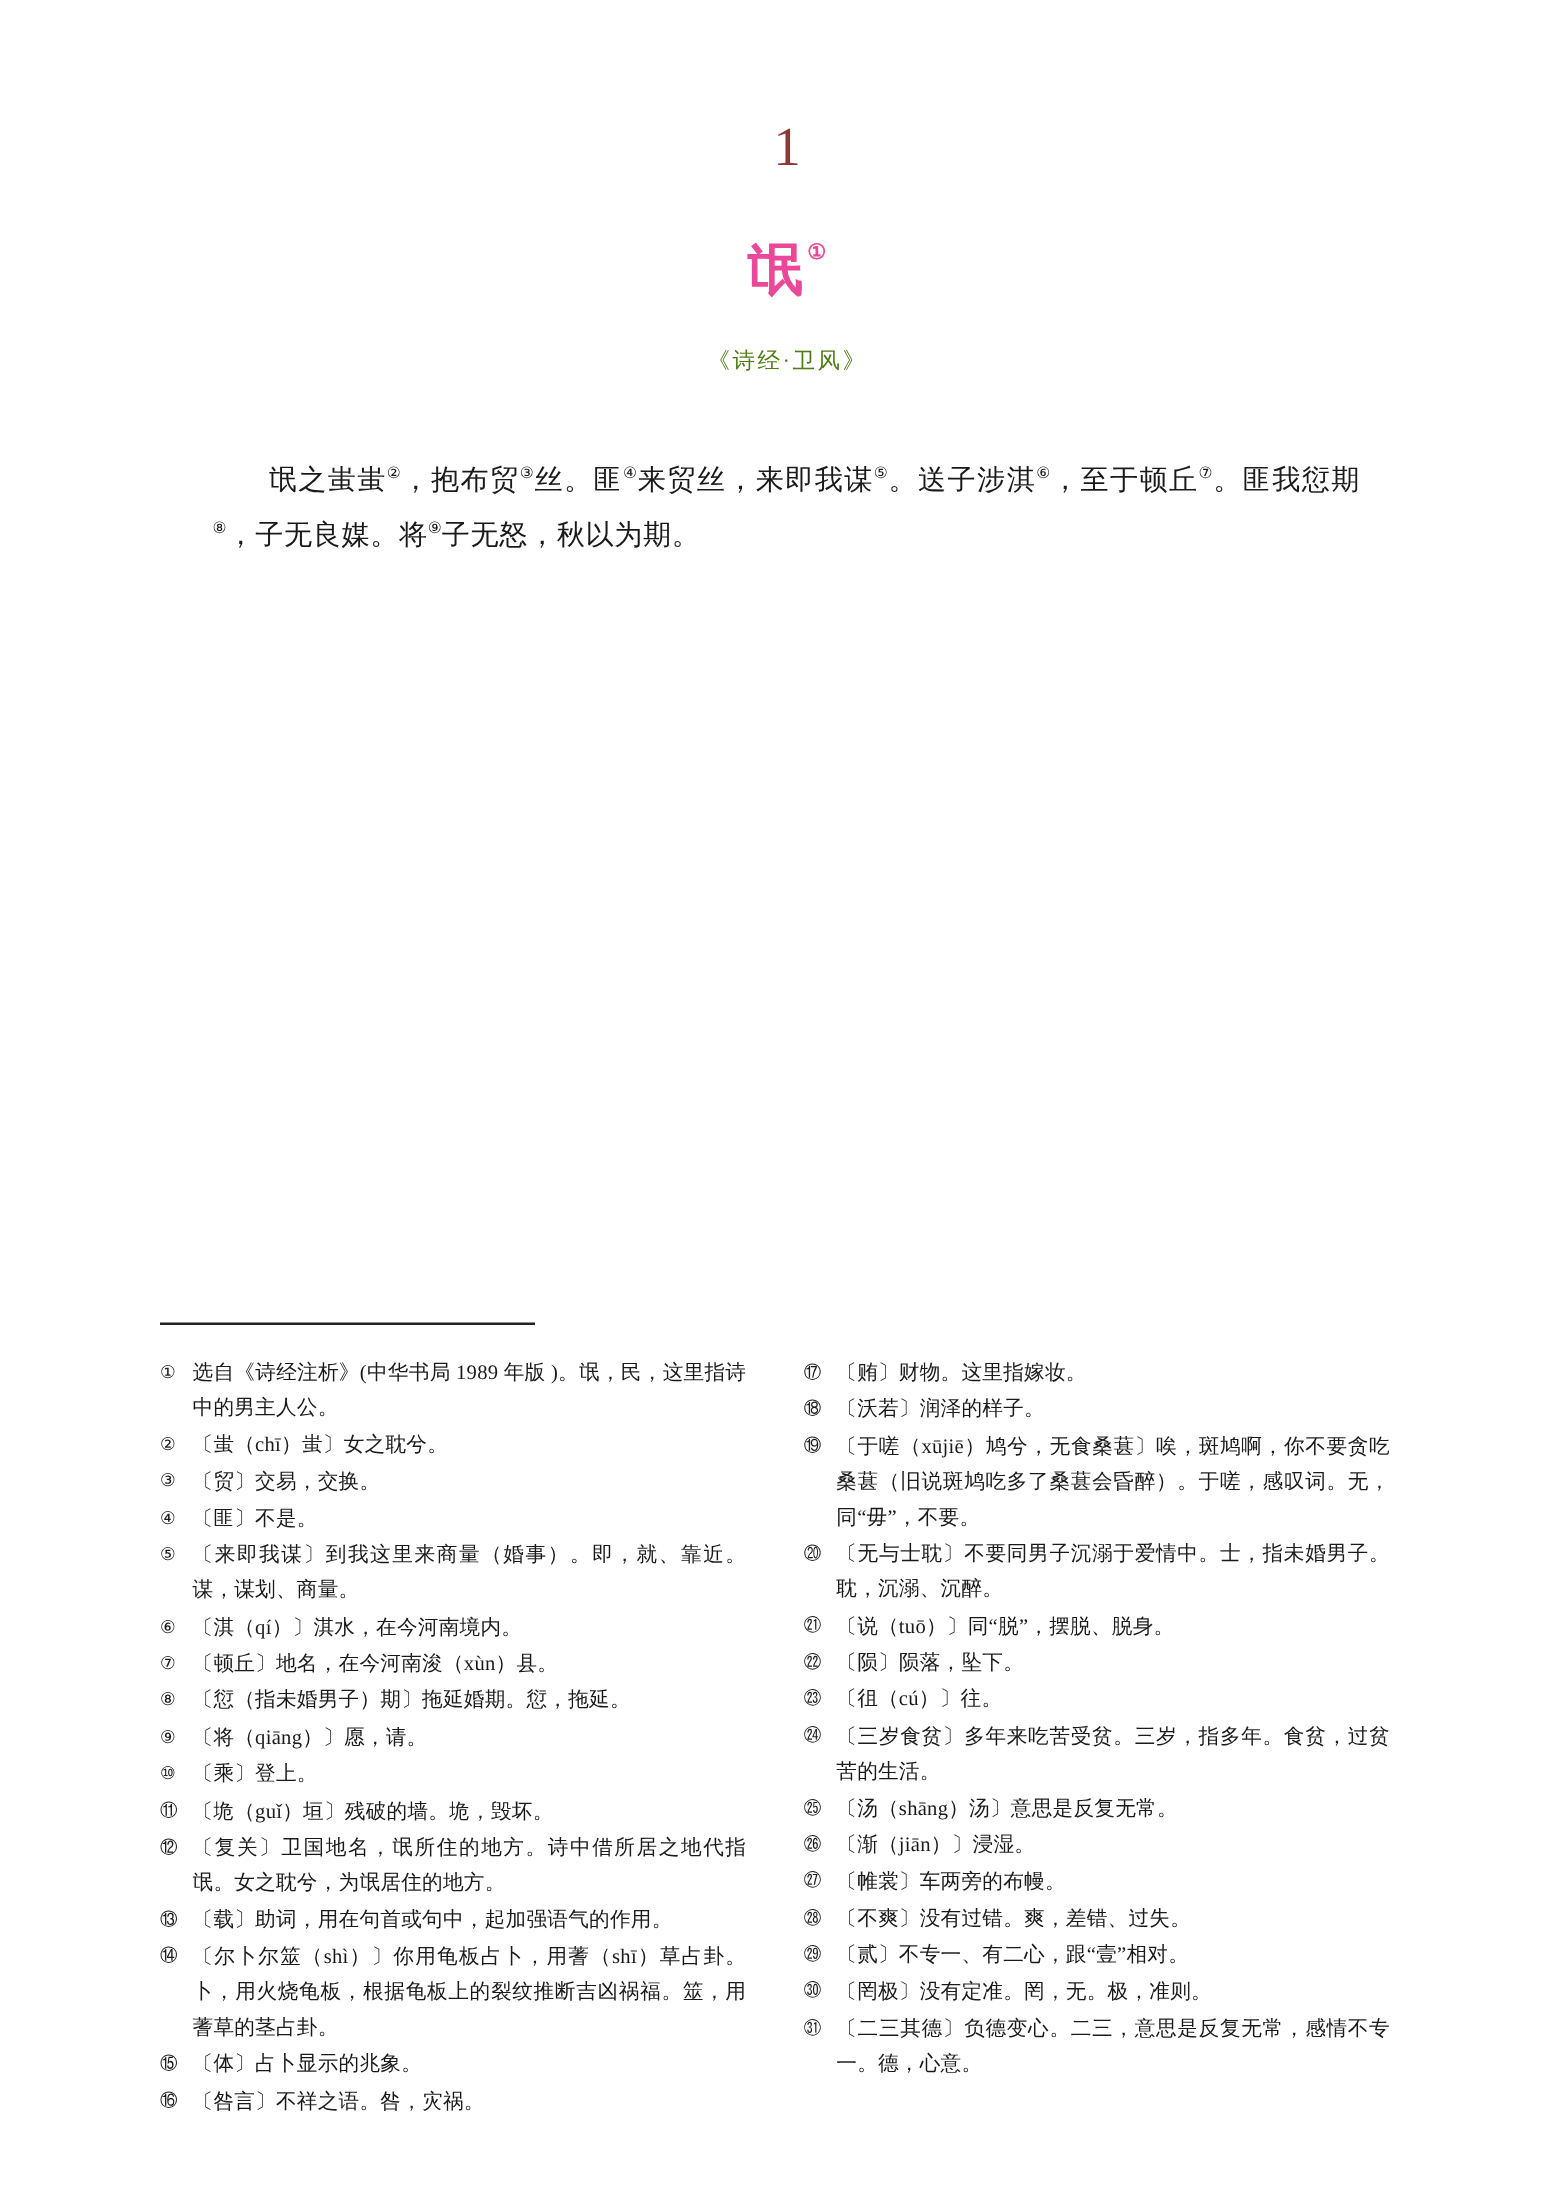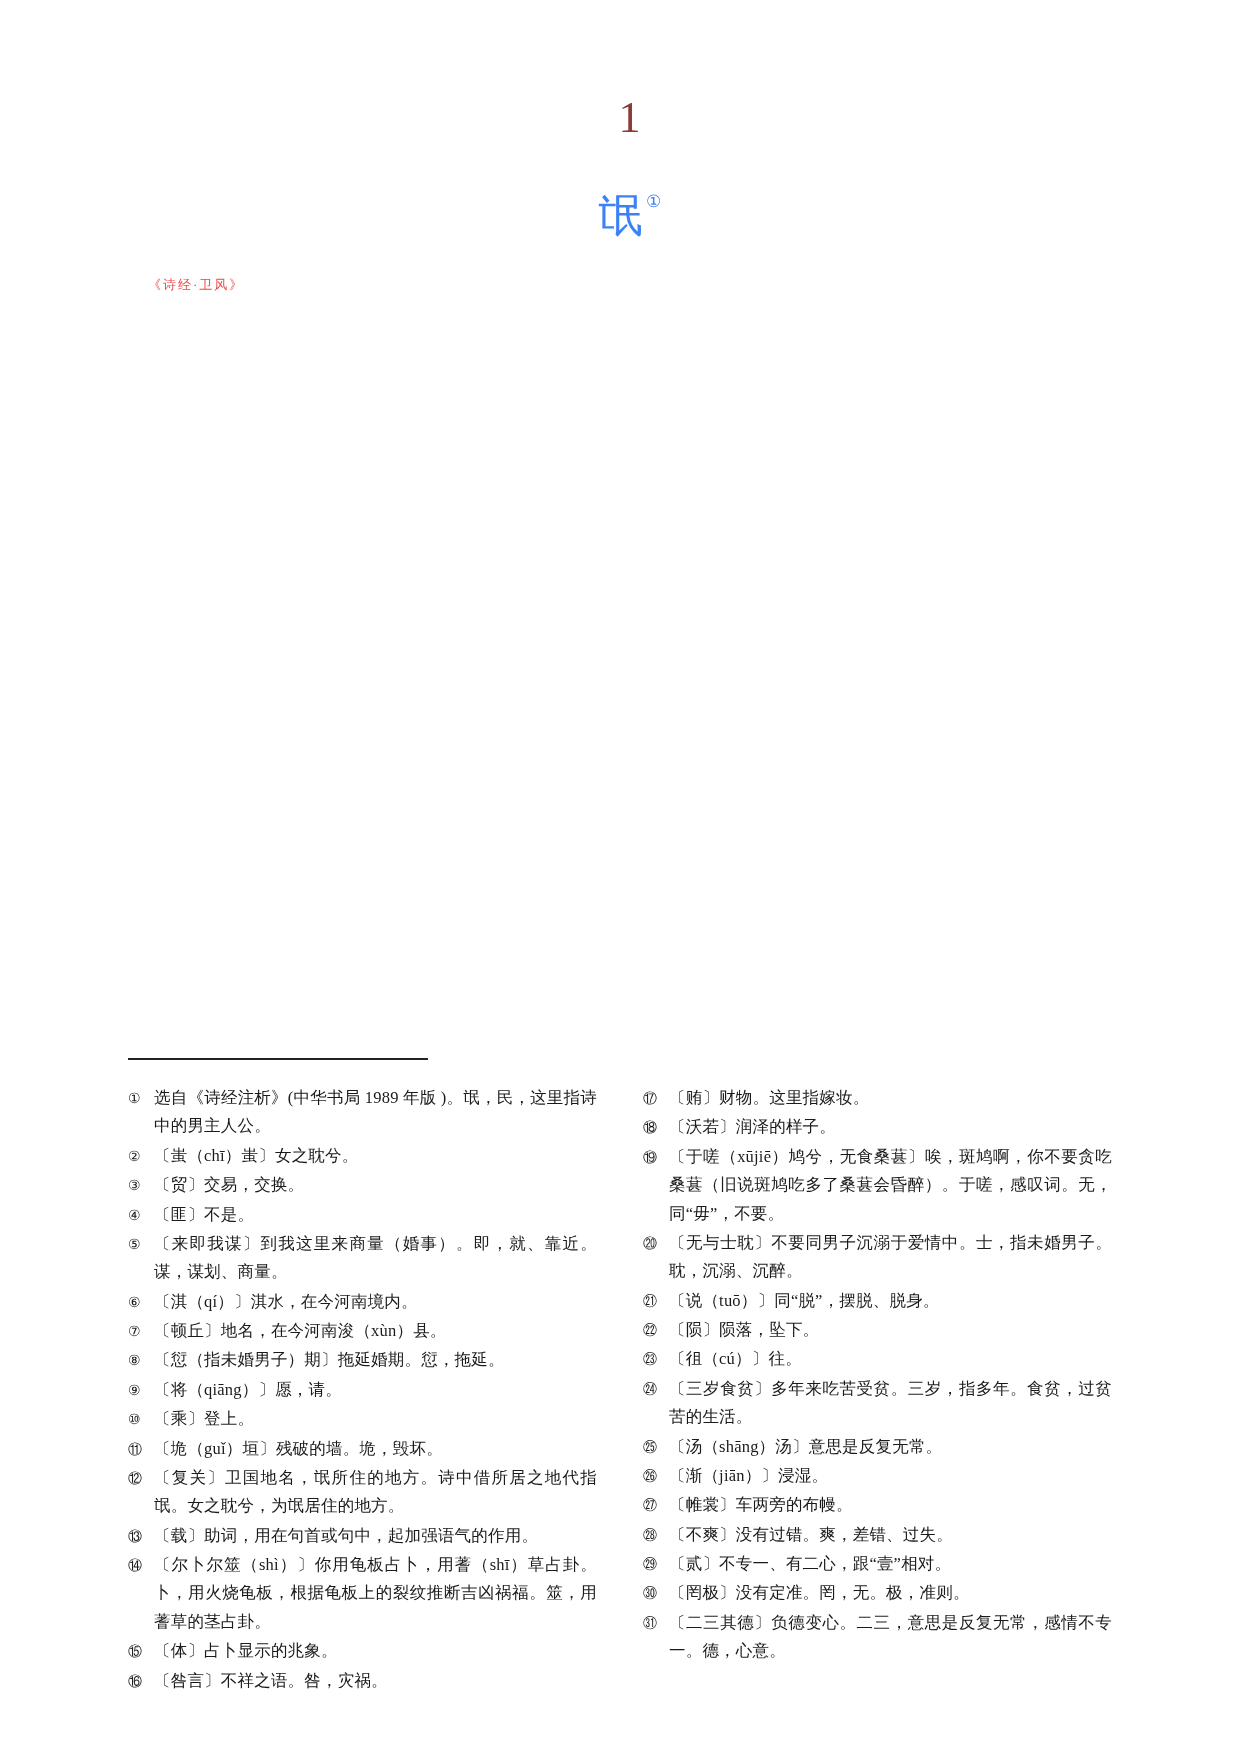--- a/index.html
+++ b/index.html
@@ -32,38 +32,39 @@
     line-height: 1;
     padding-left: 20px;
   }
   .title-block {
     text-align: center;
     margin-top: 46px;
     padding-left: 20px;
   }
   .title {
     font-size: 45px;
-    color: #3b82f6;
+    color: #ec4899;
     font-family: "DejaVu Serif", "Liberation Serif", serif;
     letter-spacing: 2px;
     display: inline-block;
     position: relative;
+    font-weight: bold;
   }
   .title .sup {
     font-size: 17px;
     vertical-align: super;
     position: relative;
     top: -8px;
     left: 1px;
   }
   .source {
     margin-top: 30px;
-    text-align: left;
-    font-size: 13px;
-    color: #ef4444;
+    text-align: center;
+    font-size: 18px;
+    color: #4d7c0f;
     letter-spacing: 2px;
     padding-left: 20px;
   }
   .poem {
     margin-top: 62px;
     padding: 0 24px 0 42px;
   }
   .stanza {
     font-size: 22.5px;
     line-height: 1.95;
@@ -126,20 +127,21 @@
 
   <div class="lesson-number">1</div>
 
   <div class="title-block">
     <span class="title"><span>氓</span><span class="sup">①</span></span>
   </div>
 
   <div class="source">《诗经·卫风》</div>
 
   <div class="poem">
+    <p class="stanza">氓之蚩蚩<sup>②</sup>，抱布贸<sup>③</sup>丝。匪<sup>④</sup>来贸丝，来即我谋<sup>⑤</sup>。送子涉淇<sup>⑥</sup>，至于顿丘<sup>⑦</sup>。匪我愆期<sup>⑧</sup>，子无良媒。将<sup>⑨</sup>子无怒，秋以为期。</p>
   </div>
 
   <div class="notes-rule"></div>
 
   <div class="notes">
     <div class="notes-col">
       <div class="note">
           <span class="note-num">①</span>
           <span class="note-text">选自《诗经注析》(中华书局 1989 年版 )。氓，民，这里指诗中的男主人公。</span>
         </div>

